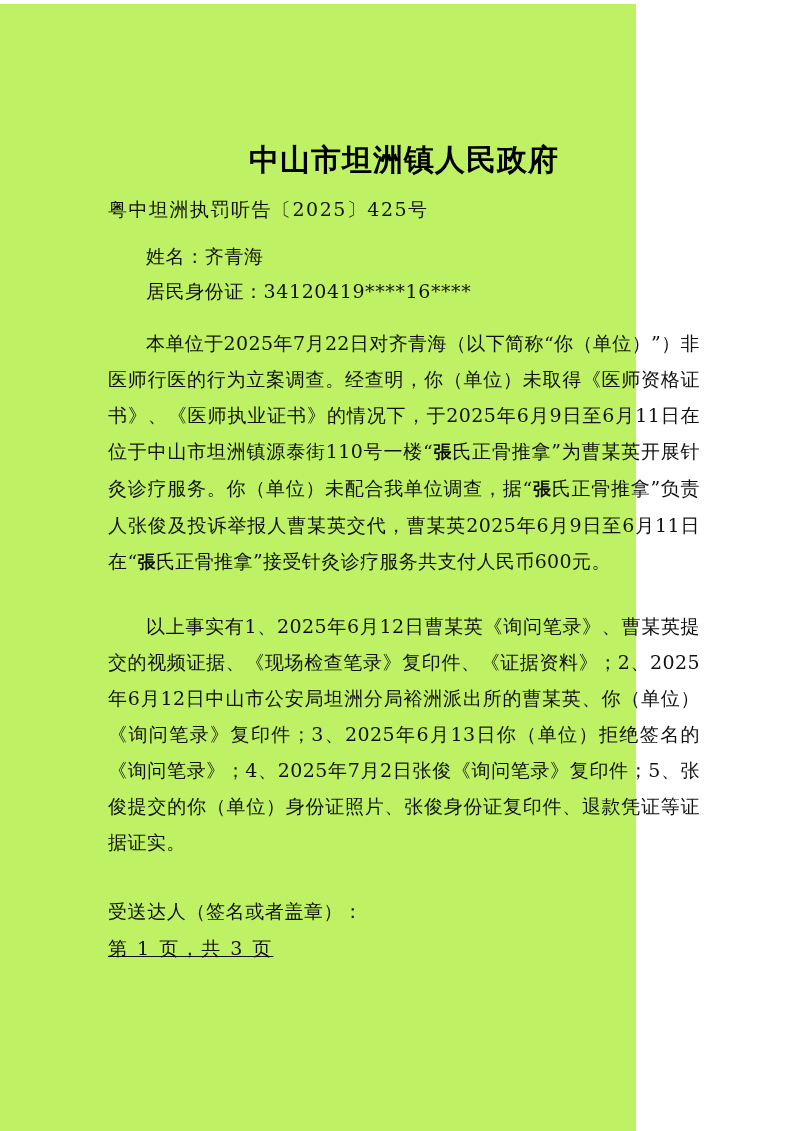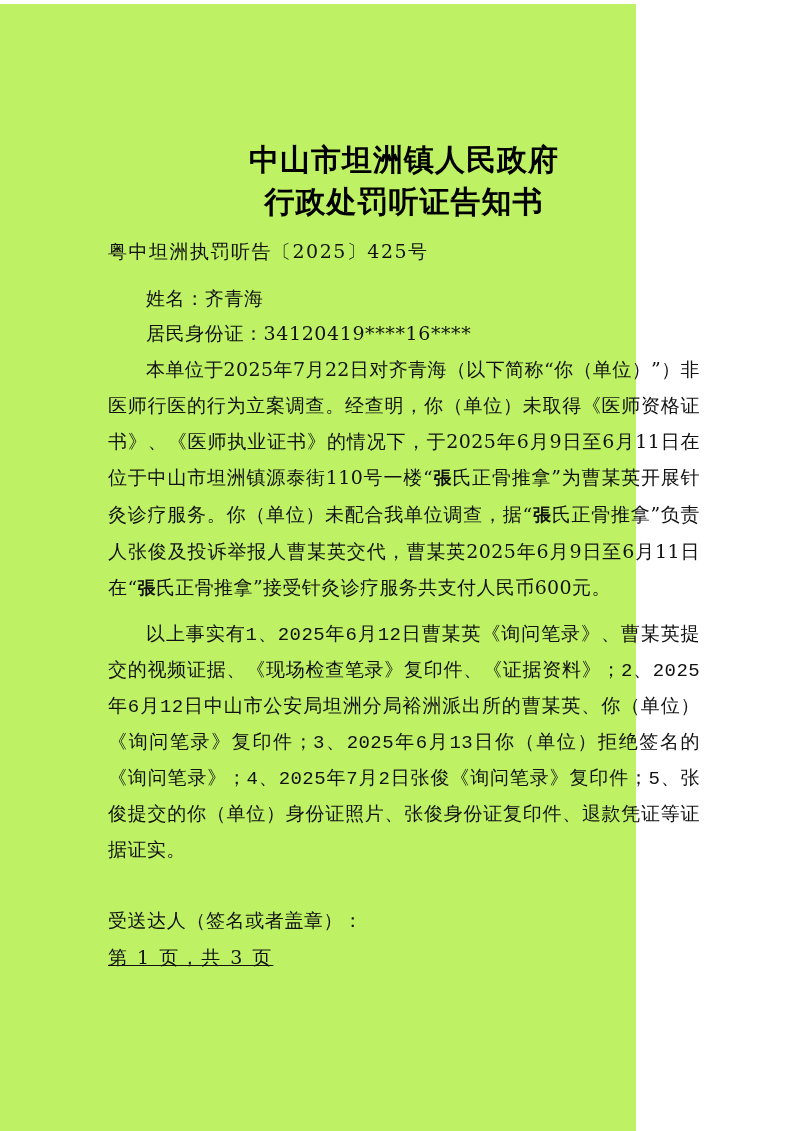--- a/index.html
+++ b/index.html
@@ -77,22 +77,22 @@
   .body-para {
     font-size: 19px;
     line-height: 36px;
     letter-spacing: 0.4px;
     text-align: justify;
     text-justify: inter-character;
     text-indent: 38px;
     color: #111;
     margin: 0;
   }
-  .body-para.tight { margin-top: 0px; }
-  .body-para.spaced { margin-top: 11px; font-family: Liberation Mono, monospace; }
+  .body-para.tight { margin-top: 16px; }
+  .body-para.spaced { margin-top: 28px; }
 
   
   .trad {
     font-family: "DejaVu Sans", "Liberation Sans", sans-serif;
     font-weight: bold;
     font-size: 18px;
   }
 
   
   .footer-block {
@@ -124,21 +124,20 @@
   }
 </style>
 </head>
 <body>
 
 <div class="page">
   <div class="content">
 
     <div class="title-block">
       <div class="title-line">中山市坦洲镇人民政府</div>
-      <div class="title-line">行政处罚听证告知书</div>
     </div>
 
     <div class="doc-number">粤中坦洲执罚听告〔2025〕425号</div>
 
     <div class="party-info">
       <div class="info-line">姓名：齐青海</div>
       <div class="info-line">居民身份证：34120419****16****</div>
     </div>
 
     <p class="body-para tight"><span>本单位于2025年7月22日对齐青海（以下简称“你（单位）”）非医师行医的行为立案调查。经查明，你（单位）未取得《医师资格证书》、《医师执业证书》的情况下，于2025年6月9日至6月11日在位于中山市坦洲镇源泰街110号一楼“</span><span class="trad">張</span><span>氏正骨推拿”为曹某英开展针灸诊疗服务。你（单位）未配合我单位调查，据“</span><span class="trad">張</span><span>氏正骨推拿”负责人张俊及投诉举报人曹某英交代，曹某英2025年6月9日至6月11日在“</span><span class="trad">張</span><span>氏正骨推拿”接受针灸诊疗服务共支付人民币600元。</span></p>

